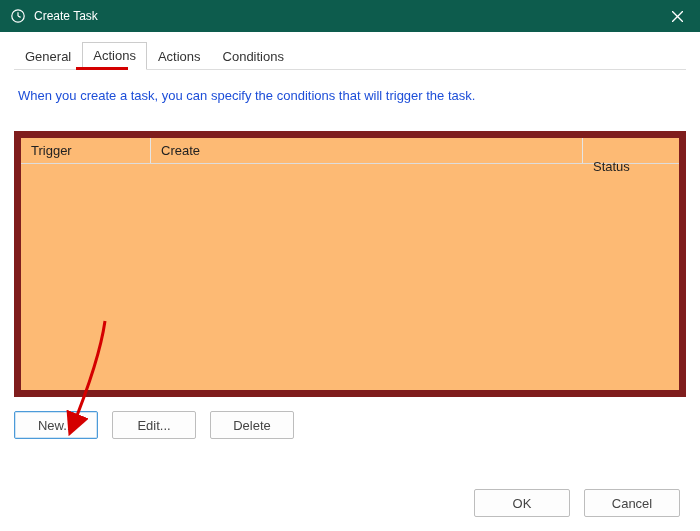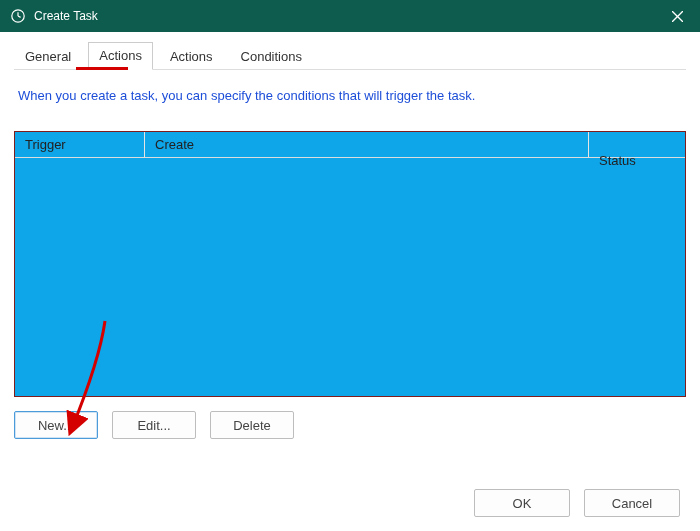--- a/index.html
+++ b/index.html
@@ -34,21 +34,20 @@
       width: 45px; height: 32px;
       display:flex;align-items:center;justify-content:center;
       color:#fff;
       cursor:pointer;
     }
     .content {
       padding: 10px 14px 0 14px;
     }
     .tabs {
       display: flex;
-      gap: 6px;
       border-bottom: 1px solid #ddd;
       height: 28px;
       align-items: flex-end;
       margin-bottom: 4px;
     }
     .tab {
       padding: 5px 10px 6px 10px;
       font-size: 13px;
       color: #333;
       cursor: pointer;
@@ -68,23 +67,23 @@
       left:76px; top:67px;
       width:52px; height:3px;
       background:#d40000;
     }
     .desc {
       padding: 14px 4px 10px 4px;
       font-size: 13px;
       color:#1d4ed8;
     }
     .table-wrap {
-      border: 1px solid #7f1d1d;
+      border: 7px solid #7f1d1d;
       height: 266px;
-      background:#0ea5e9;
+      background:#fdba74;
       margin-top:18px;
     }
     .thead {
       display:flex;
       height:26px;
       border-bottom:1px solid #ddd;
       font-size:13px;
       align-items:center;
     }
     .th {

